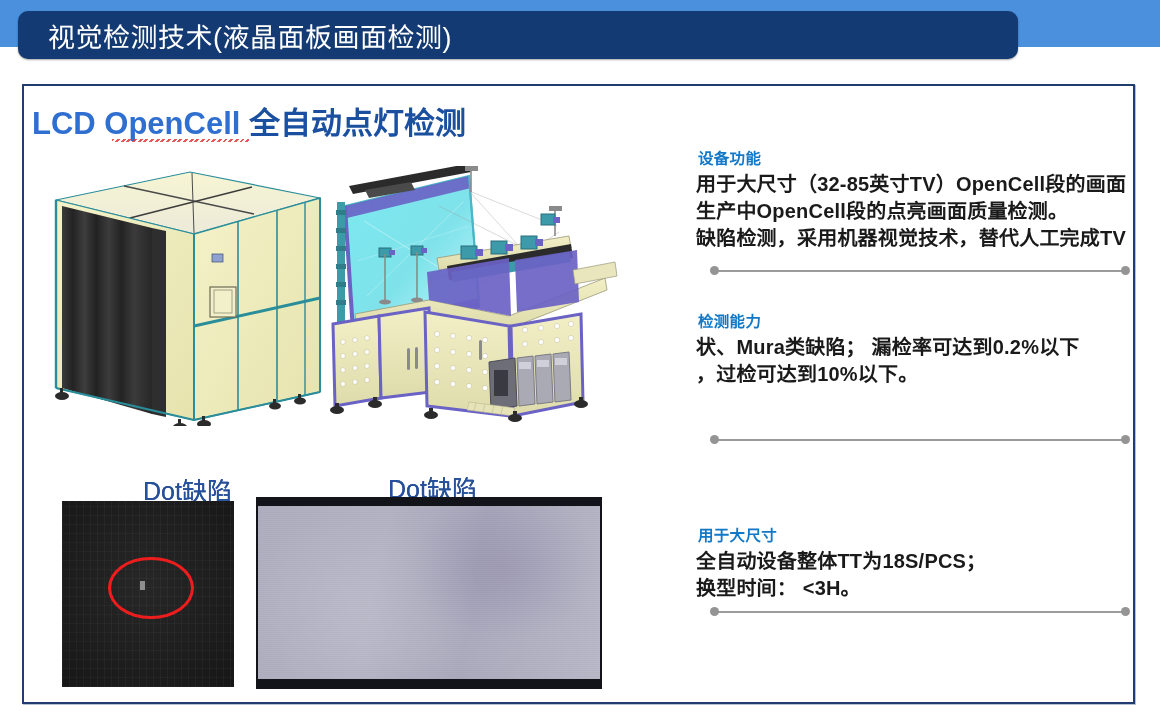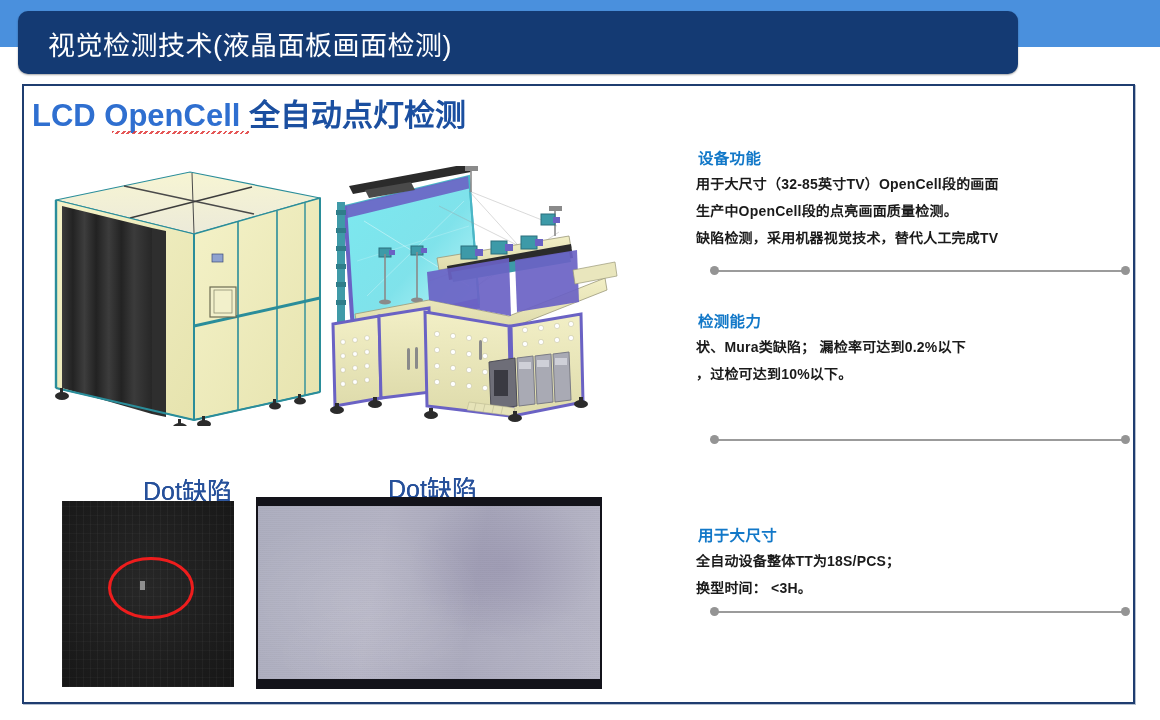--- a/index.html
+++ b/index.html
@@ -11,21 +11,21 @@
     overflow:hidden;position:relative;
   }
   .slide{position:absolute;inset:0;background:#fff;}
 
   
   .top-band{
     position:absolute;left:0;top:0;width:1160px;height:47px;
     background:#4a90dd;
   }
   .title-box{
-    position:absolute;left:18px;top:11px;width:1000px;height:63px;
+    position:absolute;left:18px;top:11px;width:1000px;height:48px;
     background:#143a73;
     border-radius:10px;
     box-shadow:0 1px 2px rgba(0,0,0,.35);
   }
   .title-text{
     position:absolute;left:30px;top:50%;transform:translateY(-50%);
     color:#ffffff;font-size:27px;font-weight:400;letter-spacing:.5px;
     white-space:nowrap;
   }
 
@@ -33,21 +33,21 @@
   .panel{
     position:absolute;left:22px;top:84px;
     width:1113px;height:620px;
     border:2px solid #1f3d70;
     background:#ffffff;
     box-sizing:border-box;
     box-shadow:1px 1px 0 rgba(120,140,170,.55);
   }
 
   .panel-title{
-    position:absolute;left:8px;top:4px;
+    position:absolute;left:8px;top:12px;
     font-size:31px;font-weight:bold;white-space:nowrap;
     letter-spacing:0px;
   }
   .pt-en{color:#2f6fd0;position:relative;}
   .pt-en::after{
     content:"";position:absolute;left:37%;right:0;bottom:-1px;height:3px;
     background:repeating-linear-gradient(135deg,#e03a3a 0 2px,transparent 2px 4px);
     opacity:.85;
   }
   .pt-cn{color:#1b4fa0;}
@@ -106,21 +106,21 @@
   
   .info{
     position:absolute;left:660px;top:46px;width:440px;height:560px;
   }
   .blk{position:absolute;left:0;width:440px;}
   .blk-h{
     color:#1278c8;font-size:15.5px;font-weight:bold;margin:0 0 3px 14px;
     letter-spacing:.3px;
   }
   .blk-b{
-    color:#1a1a1a;font-size:14px;font-weight:bold;line-height:27px;
+    color:#1a1a1a;font-size:20px;font-weight:bold;line-height:27px;
     margin:0 0 0 12px;letter-spacing:.2px;
   }
   .blk-b .ln{display:block;white-space:nowrap;}
   .divider{
     position:absolute;left:26px;width:420px;height:9px;
   }
   .divider .bar{
     position:absolute;left:6px;right:6px;top:4px;height:1.5px;background:#9b9b9b;
   }
   .divider .d{

